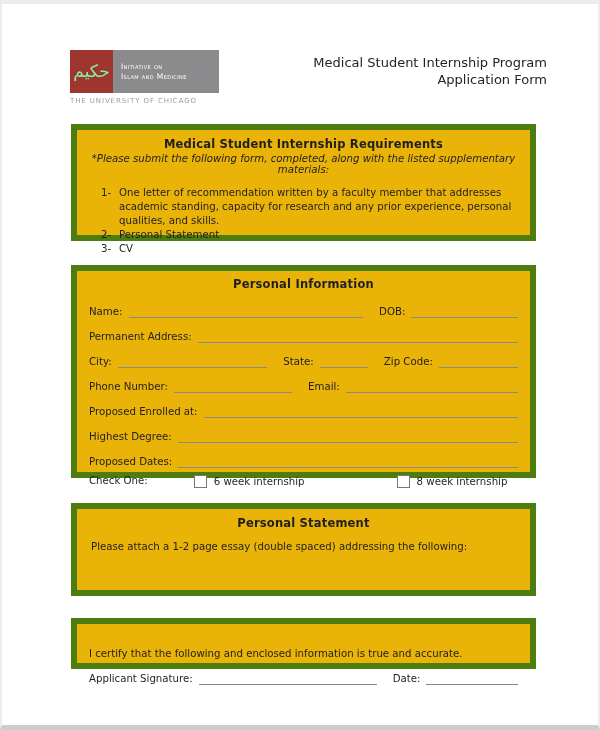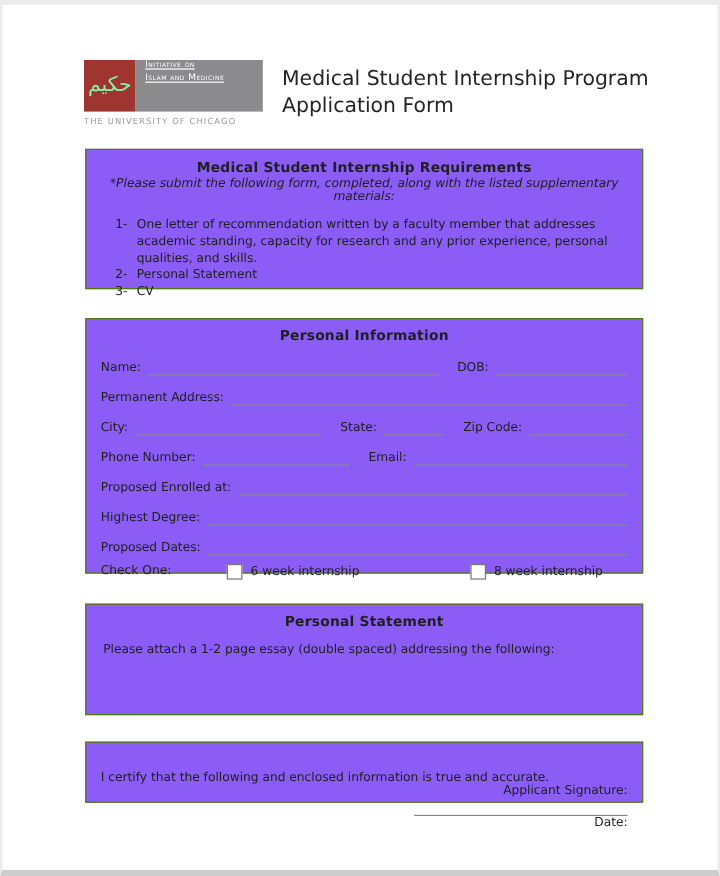--- a/index.html
+++ b/index.html
@@ -21,37 +21,37 @@
   
   .logo { position: absolute; top: 46px; left: 68px; }
   .logo-row { display: flex; }
   .logo-red {
     width: 43px; height: 43px; background: #9e352f;
     display: flex; align-items: center; justify-content: center;
   }
   .logo-red span { color: #86efac; font-size: 17px; line-height: 1; }
   .logo-gray {
     width: 106px; height: 43px; background: #8b8b8d; color: #fff;
-    display: flex; flex-direction: column; justify-content: flex-start;
-    box-sizing: border-box; padding-left: 8px; gap: 3px; text-decoration: underline;
+    display: flex; flex-direction: column; justify-content: center;
+    box-sizing: border-box; padding-left: 8px; gap: 3px;
   }
   .logo-gray .l { font-size: 7.5px; font-variant: small-caps; letter-spacing: 0.4px; line-height: 1; }
   .logo-univ {
     margin-top: 4px; font-size: 7px; color: #9b9b9b;
     letter-spacing: 0.9px; text-transform: uppercase; white-space: nowrap;
   }
   .form-title {
     position: absolute; top: 51px; left: 233px; width: 312px;
-    text-align: left; font-size: 17px; line-height: 1.3; color: #242424;
+    text-align: right; font-size: 13px; line-height: 1.3; color: #242424;
   }
 
   
   .box {
     position: absolute; left: 69px; width: 465px;
-    box-sizing: border-box; border: 1px solid #4d7c0f; background: #8b5cf6;
+    box-sizing: border-box; border: 6px solid #4d7c0f; background: #eab308;
   }
   .box-title { text-align: center; font-weight: bold; font-size: 11.5px; letter-spacing: 0.2px; }
 
   .box-req  { top: 120px; height: 117px; padding: 7px 14px; }
   .box-pi   { top: 261px; height: 213px; padding: 6px 12px 0; }
   .box-ps   { top: 499px; height: 93px;  padding: 7px 14px; }
   .box-cert { top: 614px; height: 51px;  padding: 24px 12px 0; }
 
   
   .req-intro { font-size: 10.2px; font-style: italic; margin-top: 2px; text-align: center; }
@@ -83,21 +83,21 @@
   .opt { display: flex; align-items: center; }
   .opt-1 { margin-left: 46px; }
   .opt-2 { margin-left: 92px; }
 
   
   .ps-line1 { margin-top: 11px; font-size: 10.2px; }
   .ps-line2 { margin-top: 13px; font-size: 10.2px; line-height: 1.38; }
 
   
   .cert-line { font-size: 10.2px; }
-  .cert-row  { display: flex; align-items: flex-end; height: 26px; font-size: 10.2px; flex-direction: column; }
+  .cert-row  { display: flex; align-items: flex-end; height: 26px; font-size: 10.2px; }
   .f-sig  { width: 178px; flex: none; }
   .f-date { flex: 1; }
 </style>
 </head>
 <body>
 
 <div class="page">
 
   <div class="logo">
     <div class="logo-row">

